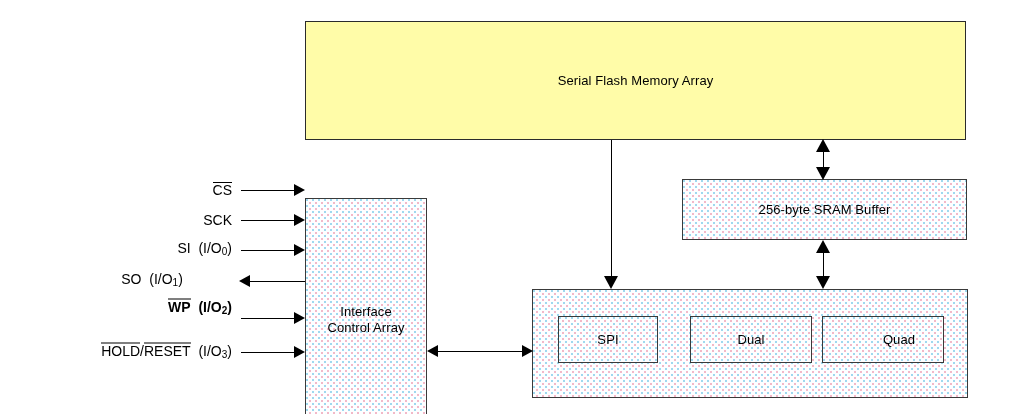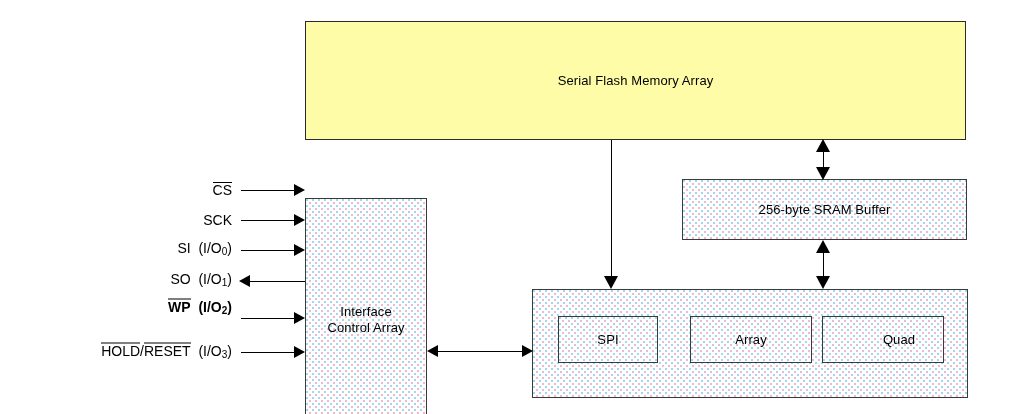--- a/index.html
+++ b/index.html
@@ -85,40 +85,40 @@
     <span>256-byte SRAM Buffer</span>
   </div>
 
   <div class="block stipple" style="left:532px;top:289px;width:436px;height:109px;">
   </div>
 
   <div class="block stipple" style="left:558px;top:316px;width:100px;height:47px;">
     <span>SPI</span>
   </div>
   <div class="block stipple" style="left:690px;top:316px;width:122px;height:47px;">
-    <span>Array</span>
+    <span>Dual</span>
   </div>
   <div class="block stipple" style="left:822px;top:316px;width:122px;height:47px;padding-left:32px;">
     <span>Quad</span>
   </div>
 
   <div class="sig-label" style="left:92px;top:190px;width:140px;">
     <span class="ovl">CS</span>
   </div>
 
   <div class="sig-label" style="left:92px;top:220px;width:140px;">
     <span>SCK</span>
   </div>
 
   <div class="sig-label" style="left:72px;top:250px;width:160px;">
     <span>SI</span>
     <span>&nbsp;(I/O<span class="sub">0</span>)</span>
   </div>
 
-  <div class="sig-label" style="left:72px;top:281px;width:160px;">
+  <div class="sig-label" style="left:72px;top:281px;width:160px;text-align:center;">
     <span>SO</span>
     <span>&nbsp;(I/O<span class="sub">1</span>)</span>
   </div>
 
   <div class="sig-label" style="left:62px;top:308px;width:170px;font-weight:bold;">
     <span class="ovl">WP</span>
     <span>&nbsp;(I/O<span class="sub">2</span>)</span>
   </div>
 
   <div class="sig-label" style="left:32px;top:352px;width:200px;">

